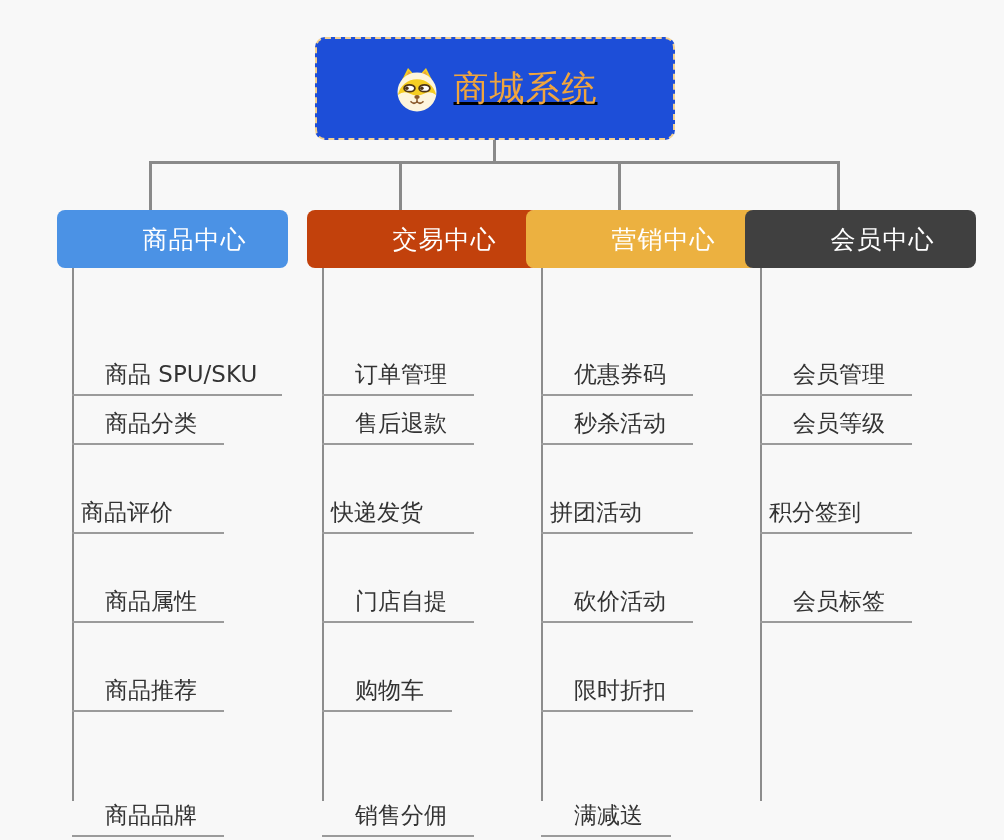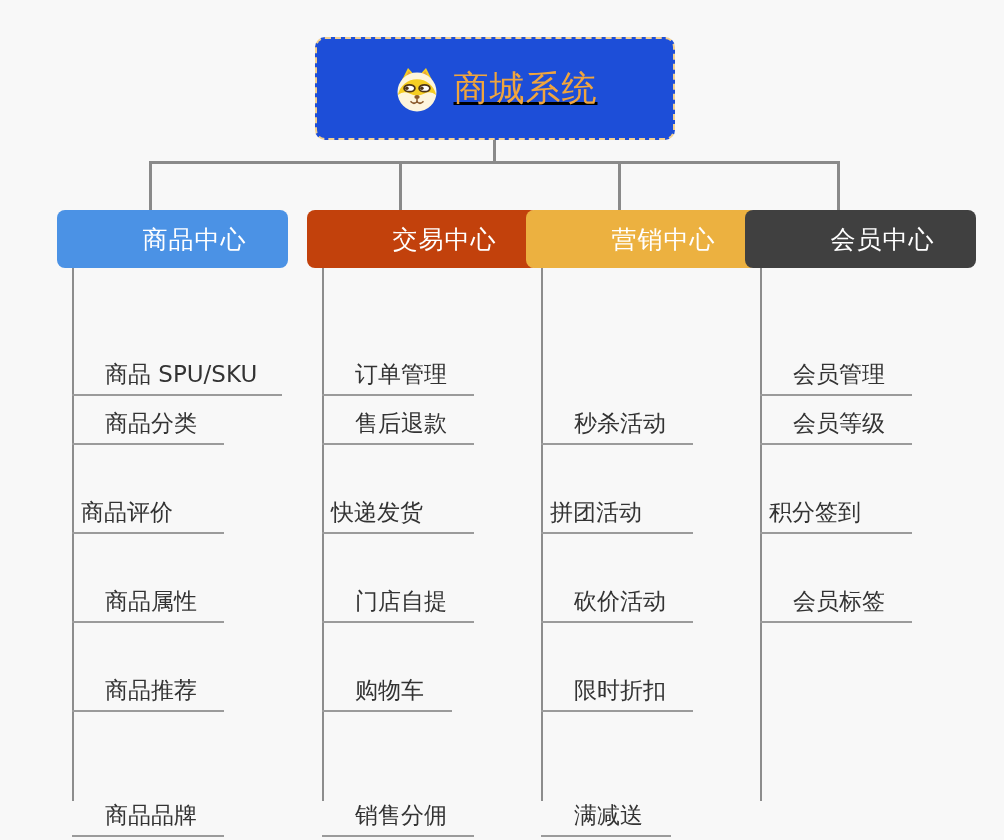--- a/index.html
+++ b/index.html
@@ -200,20 +200,23 @@
   <div class="leaf c1 r3">
     <span class="leaf-label">门店自提</span>
   </div>
   <div class="leaf c1 r4 w-sm">
     <span class="leaf-label">购物车</span>
   </div>
   <div class="leaf c1 r5">
     <span class="leaf-label">销售分佣</span>
   </div>
 
+  <div class="leaf c2 r0">
+    <span class="leaf-label">优惠券码</span>
+  </div>
   <div class="leaf c2 r1">
     <span class="leaf-label">秒杀活动</span>
   </div>
   <div class="leaf c2 r2">
     <span class="leaf-label">拼团活动</span>
   </div>
   <div class="leaf c2 r3">
     <span class="leaf-label">砍价活动</span>
   </div>
   <div class="leaf c2 r4">

